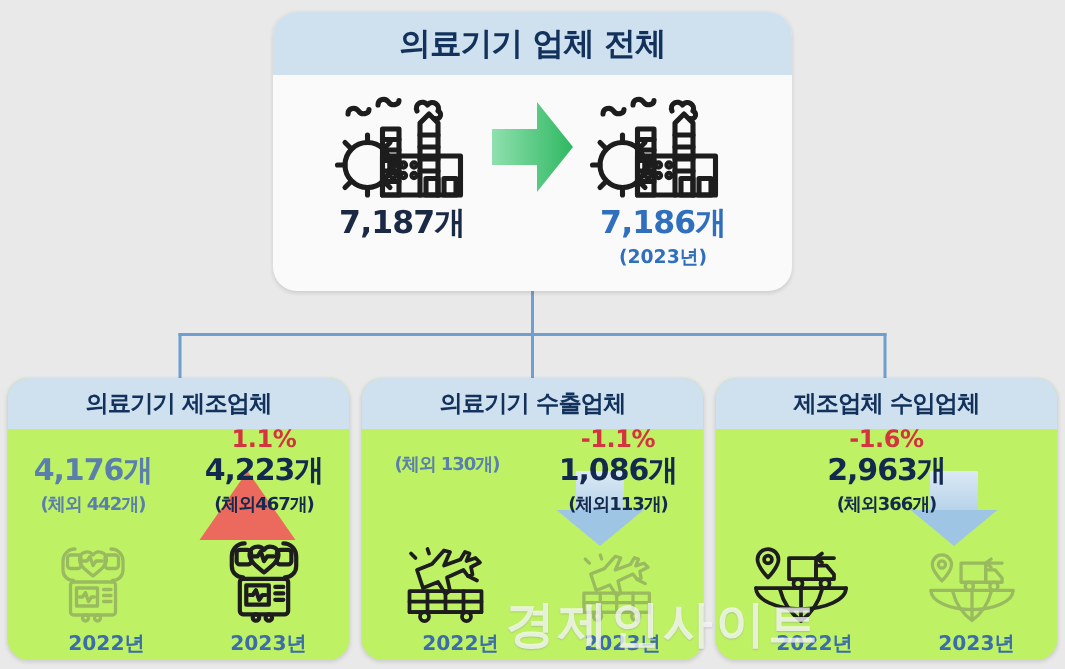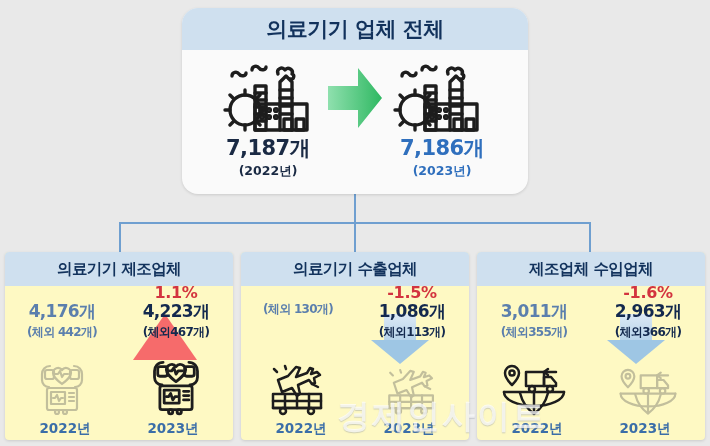--- a/index.html
+++ b/index.html
@@ -45,36 +45,36 @@
   .stat .big{font-size:21px;font-weight:bold;letter-spacing:-0.6px;}
   .stat .yr{font-size:12.5px;font-weight:bold;margin-top:1px;}
   .stat.prev .big{color:#1a2a44;}
   .stat.prev .yr{color:#1a2a44;}
   .stat.curr .big{color:#2f6fbd;}
   .stat.curr .yr{color:#2f6fbd;}
 
   
   .panel{
     position:absolute;top:252px;width:228px;height:188px;
-    background:#fef9c3;border-radius:4px;
+    background:#bef264;border-radius:14px;
     box-shadow:0 1px 3px rgba(0,0,0,.13);overflow:hidden;
   }
   #panel-mfg{left:5px;}
   #panel-exp{left:241px;}
   #panel-imp{left:477px;}
   .panel-header{
     height:34px;background:#cfe0ef;
     display:flex;align-items:center;justify-content:center;
   }
   .panel-title{font-size:15.5px;font-weight:bold;color:#12325c;letter-spacing:-0.6px;}
   .panel-body{position:relative;height:154px;}
 
   .nums{display:flex;justify-content:space-around;padding-top:14px;position:relative;z-index:3;}
   .numblk{width:108px;text-align:center;position:relative;}
-  .numblk .n{font-size:17px;font-weight:bold;letter-spacing:-0.7px;}
+  .numblk .n{font-size:20px;font-weight:bold;letter-spacing:-0.7px;}
   .numblk .sub{font-size:12px;font-weight:bold;letter-spacing:-0.7px;margin-top:1px;}
   .numblk.prev .n,.numblk.prev .sub{color:#5b7fad;}
   .numblk.curr .n,.numblk.curr .sub{color:#13294e;}
   .pct{
     font-size:16px;font-weight:bold;color:#d3343f;
     position:absolute;left:0;right:0;top:-17px;z-index:4;letter-spacing:-0.3px;
   }
 
   
   .arrow-shape{position:absolute;z-index:1;}
@@ -94,21 +94,21 @@
     border-top:24px solid #9ec6e4;
   }
 
   .icons-row{
     position:absolute;bottom:24px;left:0;right:0;
     display:flex;justify-content:space-around;align-items:flex-end;
   }
   .iconcell{width:108px;display:flex;justify-content:center;align-items:flex-end;height:58px;}
   .yrs-row{
     position:absolute;bottom:2px;left:0;right:0;
-    display:flex;justify-content:center;
+    display:flex;justify-content:flex-end;
   }
   .yr-lbl{width:108px;text-align:center;font-size:13.5px;font-weight:bold;color:#3b6ea8;}
 
   svg{display:block;}
   .faded{opacity:.35;}
 
   
   #watermark{
     position:absolute;left:232px;top:392px;width:420px;height:48px;
     display:flex;align-items:center;justify-content:center;
@@ -191,21 +191,20 @@
               <circle cx="54" cy="57" r="1.4"></circle>
             <rect x="62" y="59" width="8" height="11"></rect>
               <rect x="74" y="59" width="8" height="11"></rect>
           </svg>
         </span>
       </div>
 
       <div id="top-stats">
         <div class="stat prev">
           <div class="big">7,187개</div>
-          <div class="yr">(2022년)</div>
         </div>
         <div class="stat curr">
           <div class="big">7,186개</div>
           <div class="yr">(2023년)</div>
         </div>
       </div>
     </div>
   </div>
 
   <div class="panel" id="panel-mfg">
@@ -277,21 +276,21 @@
     <div class="panel-body">
       <div class="arrow-dn-wrap">
         <div class="arrow-dn-stem"></div>
         <div class="arrow-dn-tip"></div>
       </div>
       <div class="nums">
         <div class="numblk prev">
           <div class="sub">(체외 130개)</div>
         </div>
         <div class="numblk curr">
-          <div class="pct">-1.5%</div>
+          <div class="pct">-1.1%</div>
           <div class="n">1,086개</div>
           <div class="sub">(체외113개)</div>
         </div>
       </div>
       <div class="icons-row">
         <div class="iconcell">
           <span>
             <svg width="66" height="56" viewBox="0 0 66 56" fill="none" stroke="#1d1d1d" stroke-width="2.5" stroke-linecap="round" stroke-linejoin="round">
               <path d="M13 20l10-4 8-9 4 1-4 9 11-4 3-5 3 1-2 5 6-2 3 3-6 3 1 5-3 1-3-4-11 5 2 9-3 2-5-8-10 4z"></path>
               <path d="M47 24l6 3M9 9l3 3M20 6l1 3"></path>
@@ -327,24 +326,20 @@
   <div class="panel" id="panel-imp">
     <div class="panel-header">
       <span class="panel-title">제조업체 수입업체</span>
     </div>
     <div class="panel-body">
       <div class="arrow-dn-wrap">
         <div class="arrow-dn-stem"></div>
         <div class="arrow-dn-tip"></div>
       </div>
       <div class="nums">
-        <div class="numblk prev">
-          <div class="n">3,011개</div>
-          <div class="sub">(체외355개)</div>
-        </div>
         <div class="numblk curr">
           <div class="pct">-1.6%</div>
           <div class="n">2,963개</div>
           <div class="sub">(체외366개)</div>
         </div>
       </div>
       <div class="icons-row">
         <div class="iconcell">
           <span>
             <svg width="68" height="56" viewBox="0 0 68 56" fill="none" stroke="#1d1d1d" stroke-width="2.5" stroke-linecap="round" stroke-linejoin="round">

